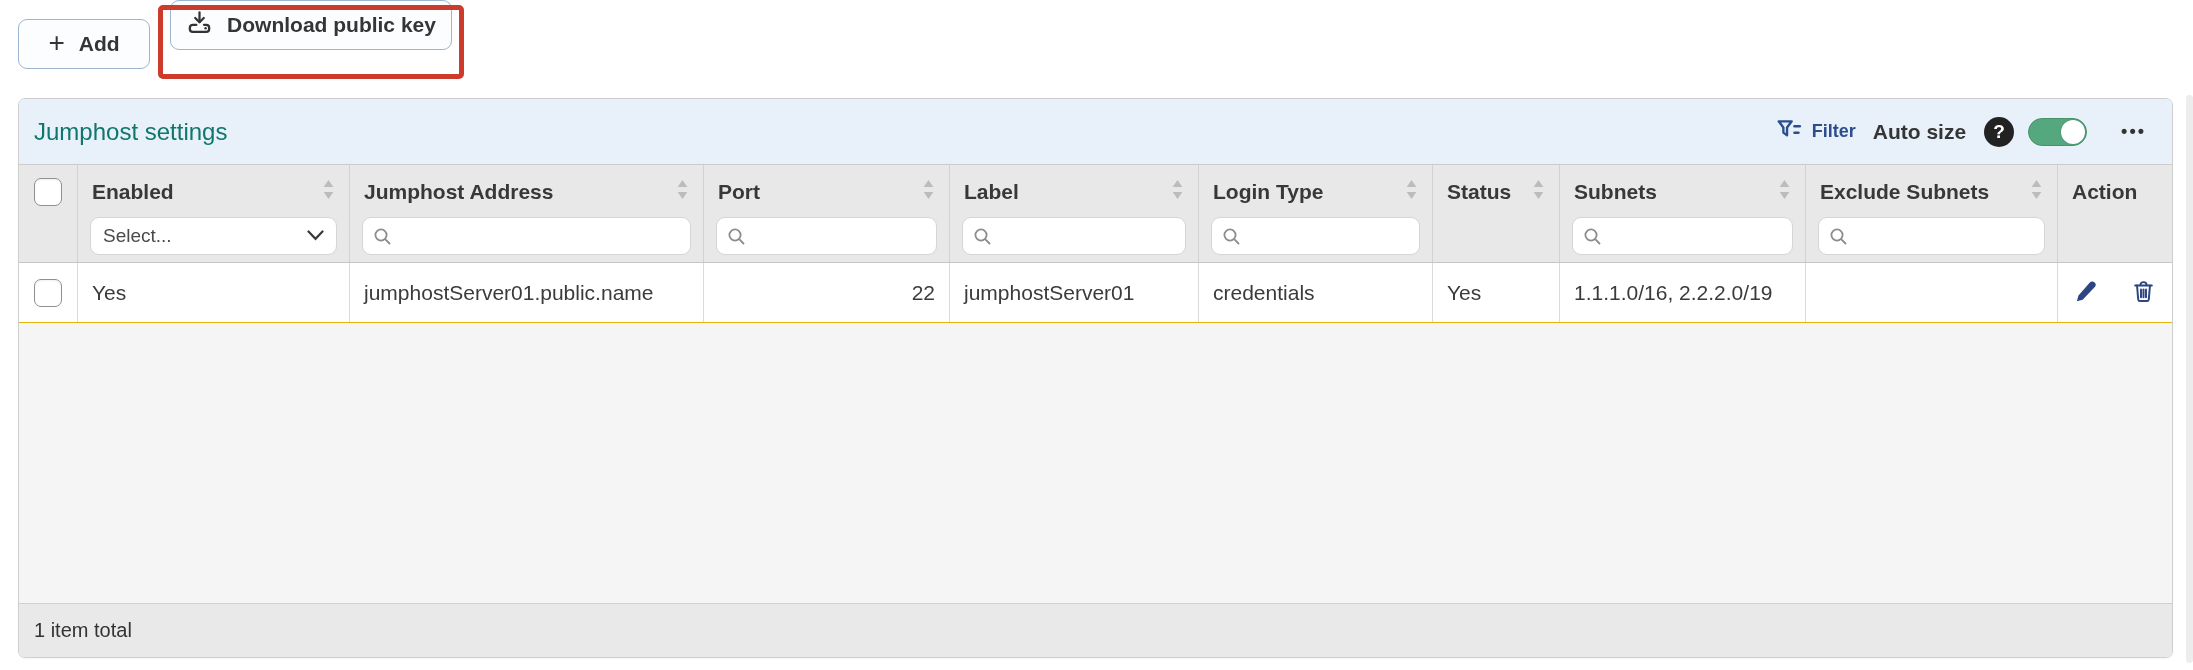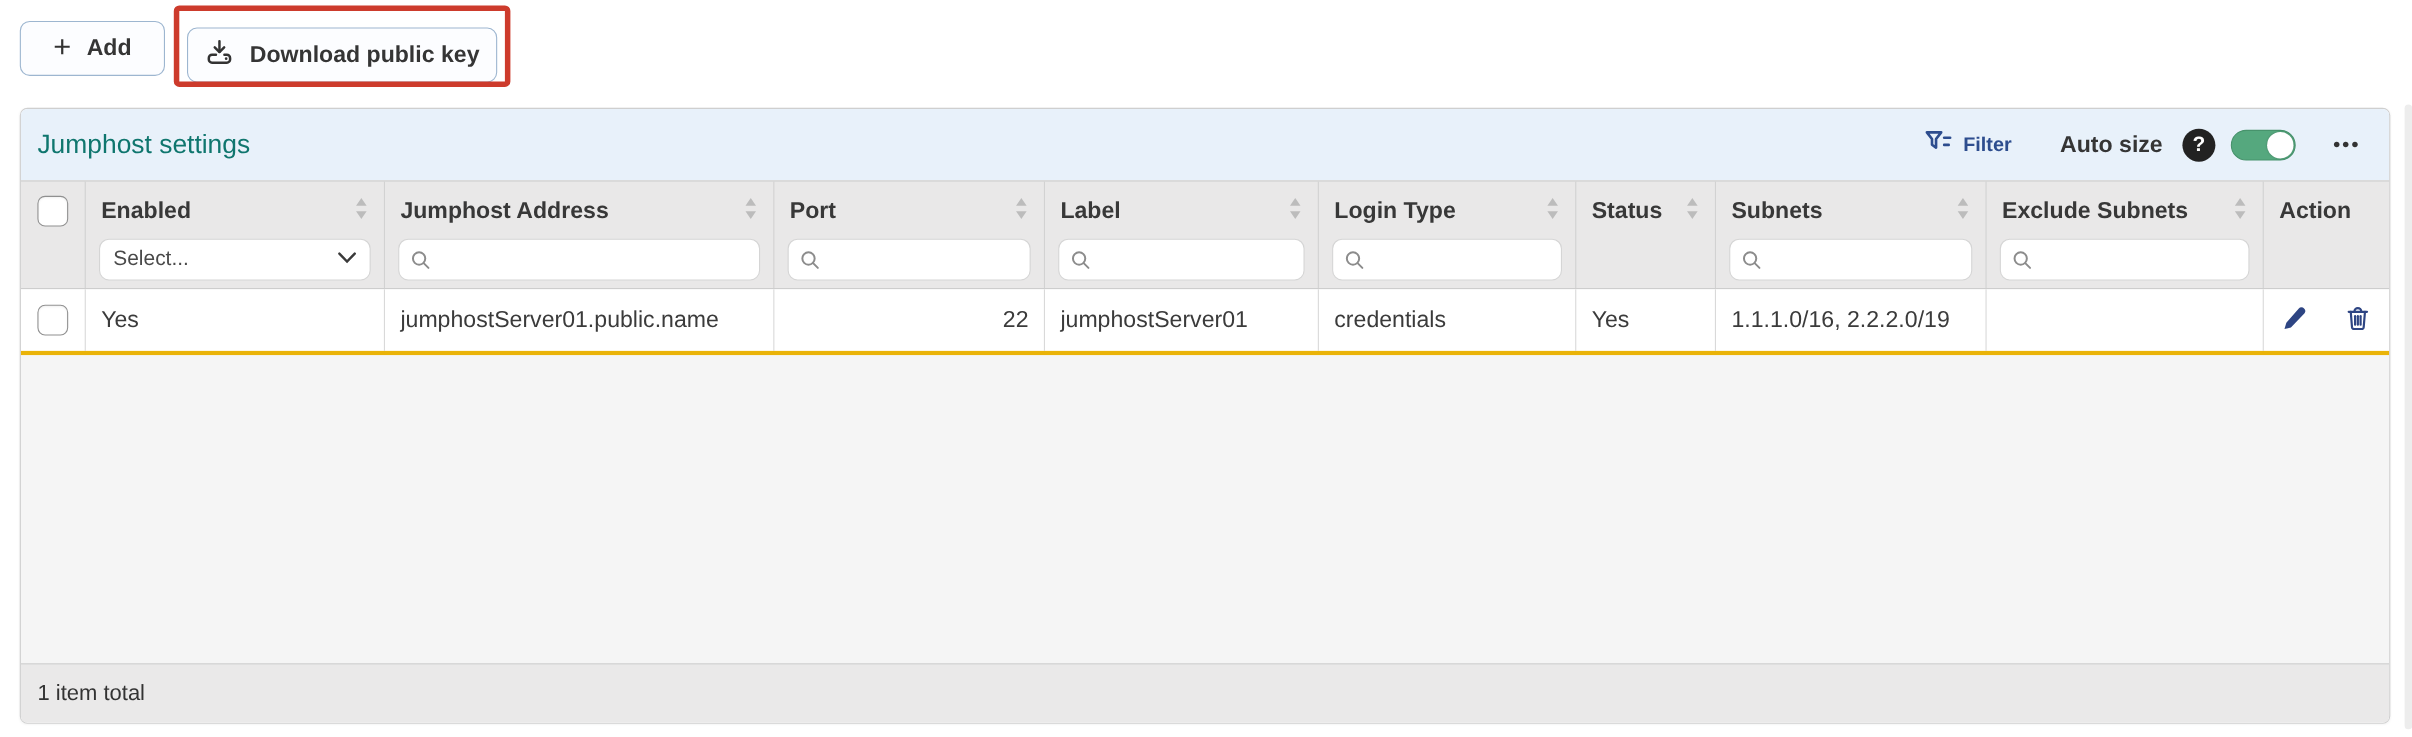--- a/index.html
+++ b/index.html
@@ -7,21 +7,21 @@
   body { font-family:"Liberation Sans","DejaVu Sans",sans-serif; color:#3a3a3a; }
   .screen { position:relative; width:2193px; height:670px; background:#fff; overflow:hidden; }
 
   
   .btn {
     position:absolute; display:flex; align-items:center; justify-content:center; gap:14px;
     height:50px; background:#fcfdff; border:1.5px solid #9db6d0; border-radius:9px;
     font-size:21px; font-weight:700; color:#353535; cursor:pointer;
   }
   .btn-add { left:18px; top:19px; width:132px; }
-  .btn-download { left:170px; top:25px; width:282px;text-align:center; }
+  .btn-download { left:170px; top:0; width:282px;text-align:center; }
   .annotation-box {
     position:absolute; left:158px; top:5px; width:306px; height:74px;
     border:5px solid #cd3b2c; border-radius:5px; pointer-events:none; z-index:5;
   }
   .plus-glyph { font-size:28px; font-weight:400; line-height:1; color:#333; margin-top:-3px; }
 
   
   .panel {
     position:absolute; left:18px; top:98px; width:2155px; height:560px;
     background:#fff; border:1px solid #cfcfcf; border-radius:7px;
@@ -29,21 +29,21 @@
     box-shadow:0 1px 2px rgba(0,0,0,0.04);
   }
   .titlebar {
     height:65px; flex:0 0 65px; background:#e8f1fa; display:flex; align-items:center;
     padding:0 26px 0 15px;
   }
   .panel-title { font-size:24px; font-weight:500; color:#0f766e; }
   .titlebar-controls { margin-left:auto; display:flex; align-items:center; }
   .filter-control { display:flex; align-items:center; gap:10px; cursor:pointer; }
   .filter-label { font-size:18px; font-weight:700; color:#2d4d8e; }
-  .autosize-label { font-size:21px; font-weight:700; color:#353535; margin-left:44px; }
+  .autosize-label { font-size:21px; font-weight:700; color:#353535; margin-left:17px; }
   .help-badge {
     margin-left:18px; width:30px; height:30px; border-radius:50%; background:#222;
     color:#fff; font-size:19px; font-weight:700; display:flex; align-items:center; justify-content:center;
     cursor:pointer;
   }
   .toggle {
     margin-left:14px; position:relative; width:59px; height:28px; border-radius:15px;
     background:#55a87e; border:1px solid #47936c; cursor:pointer;
   }
   .toggle-knob {
@@ -78,21 +78,21 @@
     padding:0 10px 0 38px; font-size:19px; color:#333; outline:none; font-family:inherit;
   }
   .search-glyph { position:absolute; left:11px; top:10px; pointer-events:none; }
   .checkbox {
     width:28px; height:28px; background:#fff; border:1.6px solid #909090; border-radius:7px;
     cursor:pointer; box-shadow:inset 0 1px 2px rgba(0,0,0,0.06);
   }
   .hcell-check { display:flex; justify-content:center; }
   .hcell-check .checkbox { margin-top:13px; }
 
-  .trow { flex:0 0 60px; background:#fff; border-bottom:4px solid #eab308; }
+  .trow { flex:0 0 60px; background:#fff; border-bottom:1px solid #eab308; }
   .rcell {
     border-right:1px solid #d9d9d9; display:flex; align-items:center;
     padding:0 14px; font-size:21px; color:#3b3b3b; white-space:nowrap; overflow:hidden;
   }
   .rcell-check { justify-content:center; padding:0; }
   .rcell-num { justify-content:flex-end; }
   .rcell-action { justify-content:center; gap:28px; padding:0; }
   .icon-btn { display:flex; align-items:center; justify-content:center; cursor:pointer; background:none; border:none; padding:2px; }
 
   .tbody-empty { flex:1 1 auto; background:#f5f5f5; }

